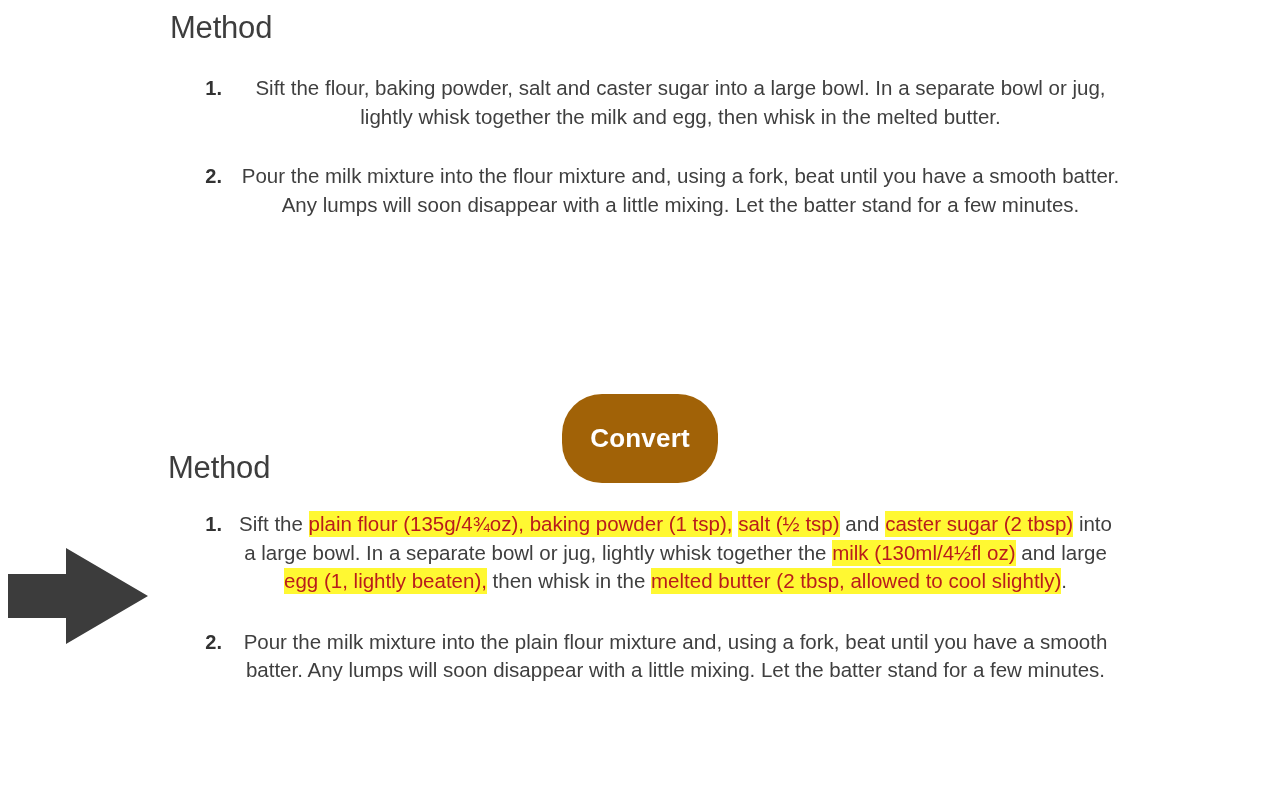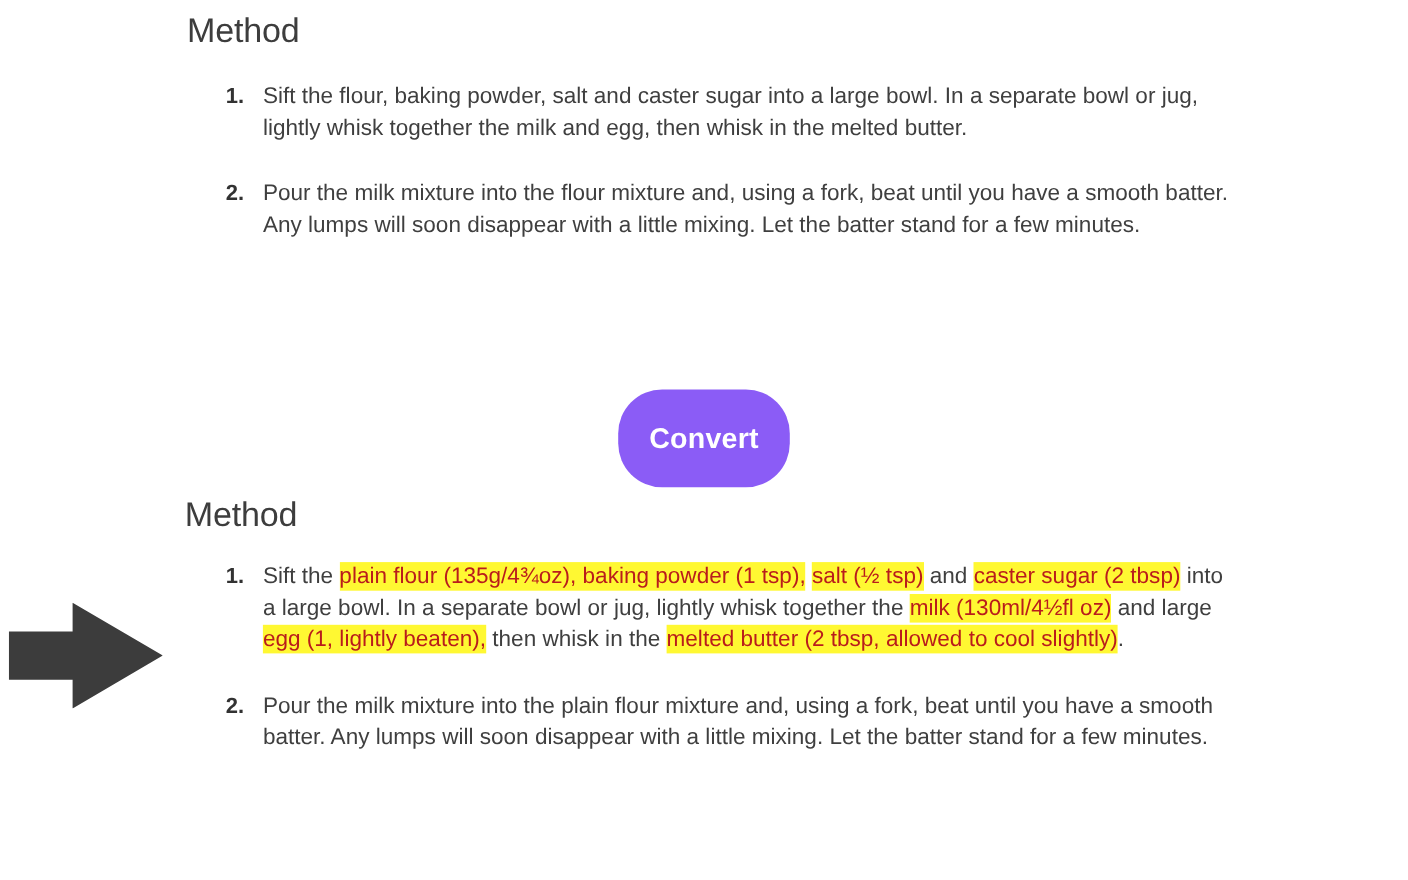--- a/index.html
+++ b/index.html
@@ -60,21 +60,21 @@
   .step-number {
     position: absolute;
     left: 0;
     top: 0;
     width: 30px;
     text-align: right;
     font-weight: bold;
     font-size: 20px;
     color: #323232;
   }
-  .step-text { display: block; }
+  .step-text { display: block; text-align: center; }
 
   .panel-before ol.steps { margin-left: 192px; margin-top: 28px; width: 930px; }
   .panel-before ol.steps li.step + li.step { margin-top: 31px; }
 
   .panel-after ol.steps { margin-left: 192px; margin-top: 24px; width: 920px; }
   .panel-after ol.steps li.step + li.step { margin-top: 32px; }
 
   
   mark.hl {
     background: #fff832;
@@ -134,21 +134,21 @@
         <span class="step-text">Sift the flour, baking powder, salt and caster sugar into a large bowl. In a separate bowl or jug, lightly whisk together the milk and egg, then whisk in the melted butter.</span>
       </li>
       <li class="step">
         <span class="step-number">2.</span>
         <span class="step-text">Pour the milk mixture into the flour mixture and, using a fork, beat until you have a smooth batter. Any lumps will soon disappear with a little mixing. Let the batter stand for a few minutes.</span>
       </li>
     </ol>
   </section>
 
   <div class="convert-wrap">
-    <button class="convert-button" style="background: #8b5cf6; color: rgb(255, 255, 255);">Convert</button>
+    <button class="convert-button" style="background: #a16207; color: rgb(255, 255, 255); margin-top: 40px;">Convert</button>
   </div>
 
   <div class="arrow-pointer">
     <svg width="140" height="96" viewBox="0 0 140 96" xmlns="http://www.w3.org/2000/svg" aria-hidden="true">
       <polygon points="0,26 58,26 58,0 140,48 58,96 58,70 0,70" fill="#3c3c3c"></polygon>
     </svg>
   </div>
 
   <section class="panel panel-after">
     <h2 class="method-heading">Method</h2>

